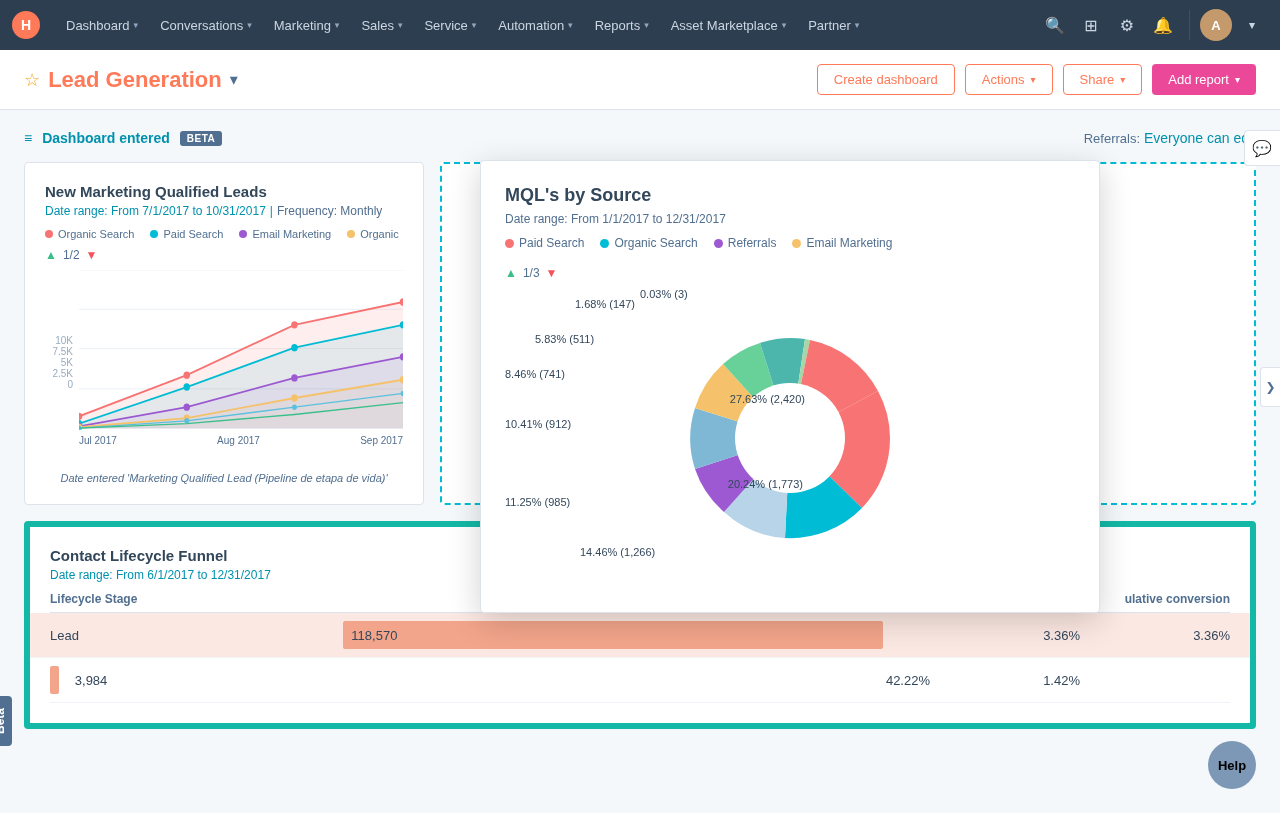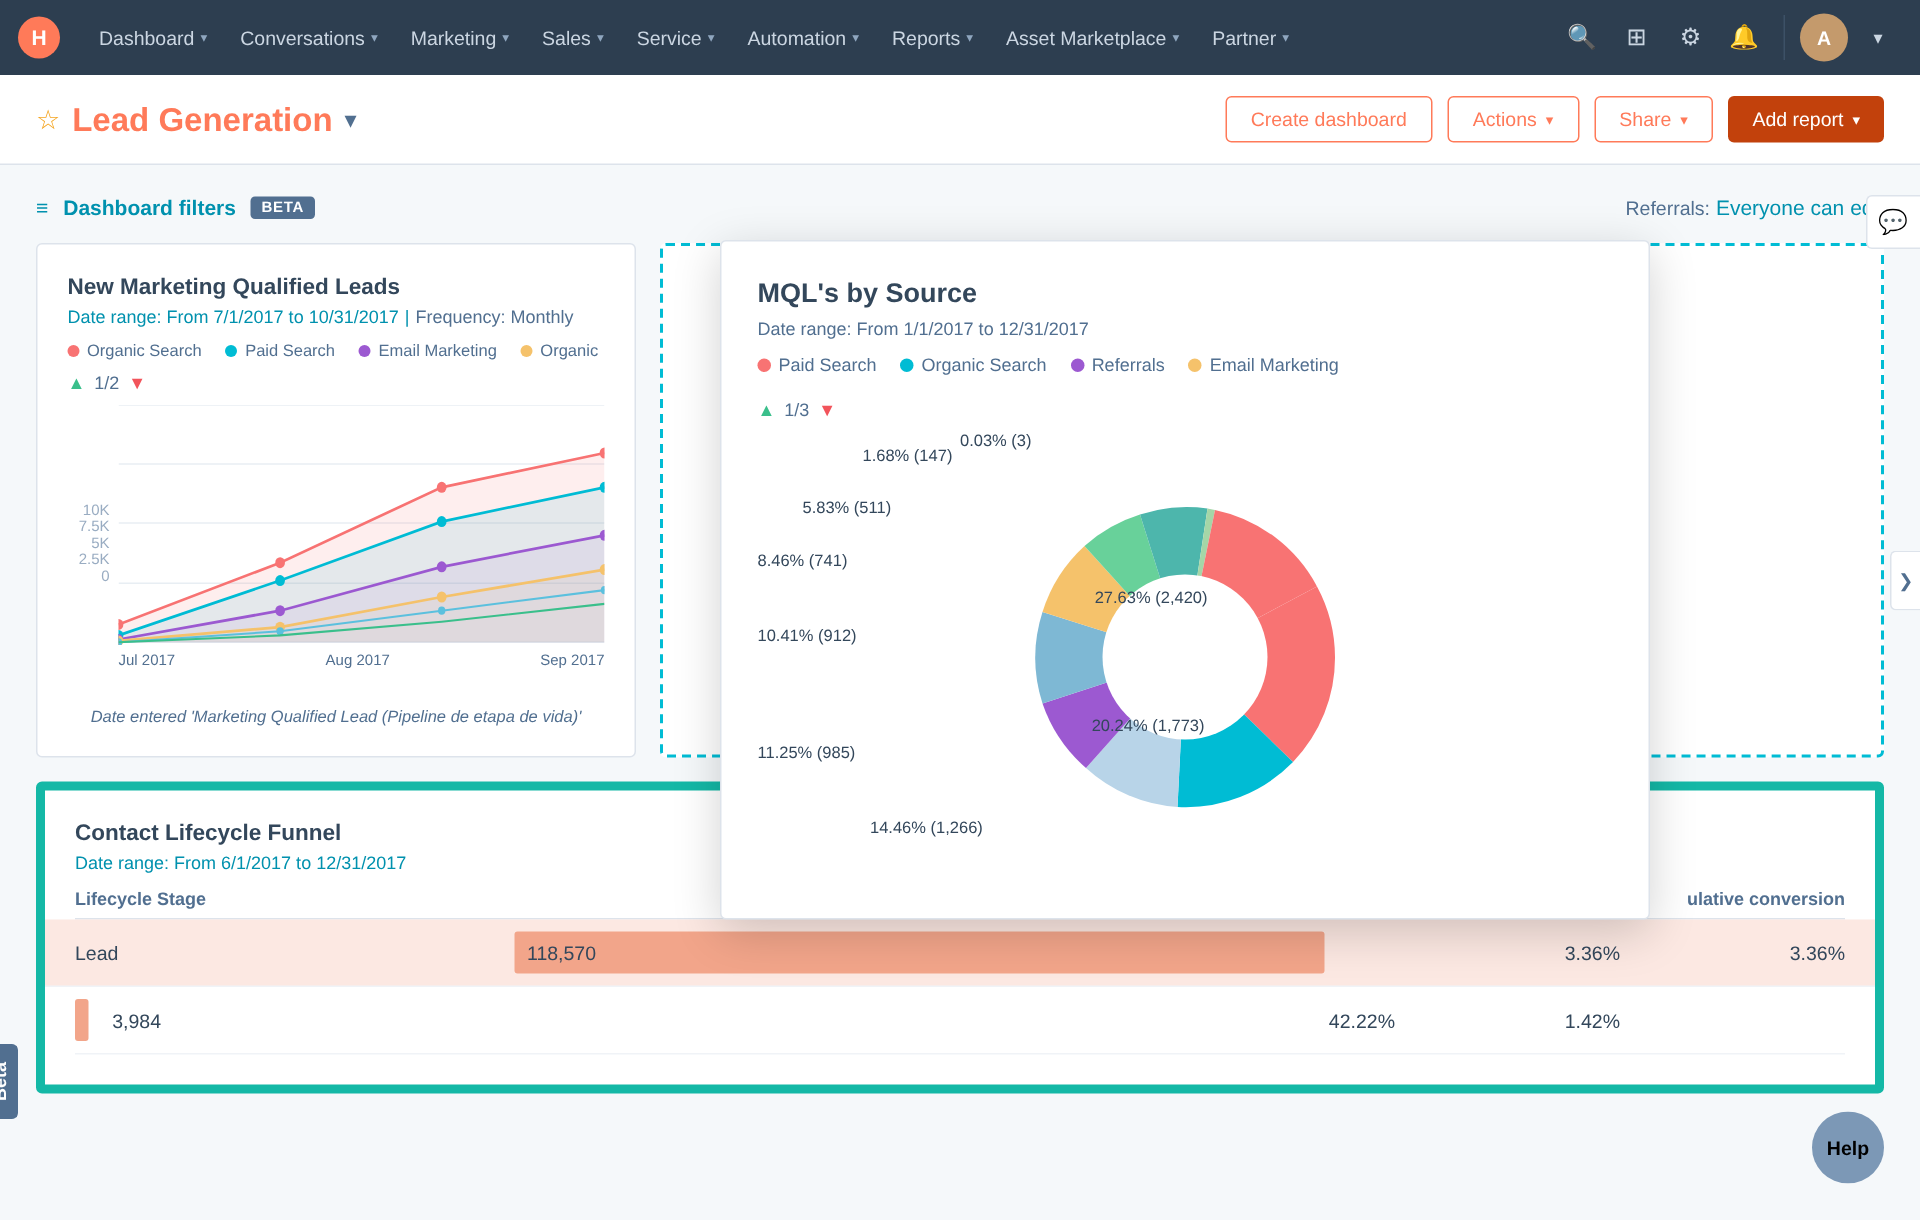--- a/index.html
+++ b/index.html
@@ -84,21 +84,21 @@
       background: white;
       color: #ff7a59;
       padding: 7px 16px;
       border-radius: 4px;
       cursor: pointer;
       font-size: 13px;
       font-weight: 500;
       display: flex; align-items: center; gap: 6px;
     }
     .btn-primary {
-      background: #c2410c;
+      background: #ec4899;
       color: white;
       border: none;
       padding: 8px 16px;
       border-radius: 4px;
       cursor: pointer;
       font-size: 13px;
       font-weight: 500;
       display: flex; align-items: center; gap: 6px;
     }
 
@@ -376,21 +376,21 @@
       <span style="font-size:10px;">▾</span>
     </button>
   </div>
 </header>
 
 <main class="main-content">
 
   <div class="dashboard-filters-bar">
     <div class="dashboard-filters-left">
       <span class="filters-icon">≡</span>
-      <span class="filters-label">Dashboard filters</span>
+      <span class="filters-label">Dashboard entered</span>
       <span class="beta-badge">BETA</span>
     </div>
     <div>
       <span class="assigned-label">Referrals:</span>
       <span class="assigned-link">Everyone can edit</span>
     </div>
   </div>
 
   <div class="cards-grid">
 

